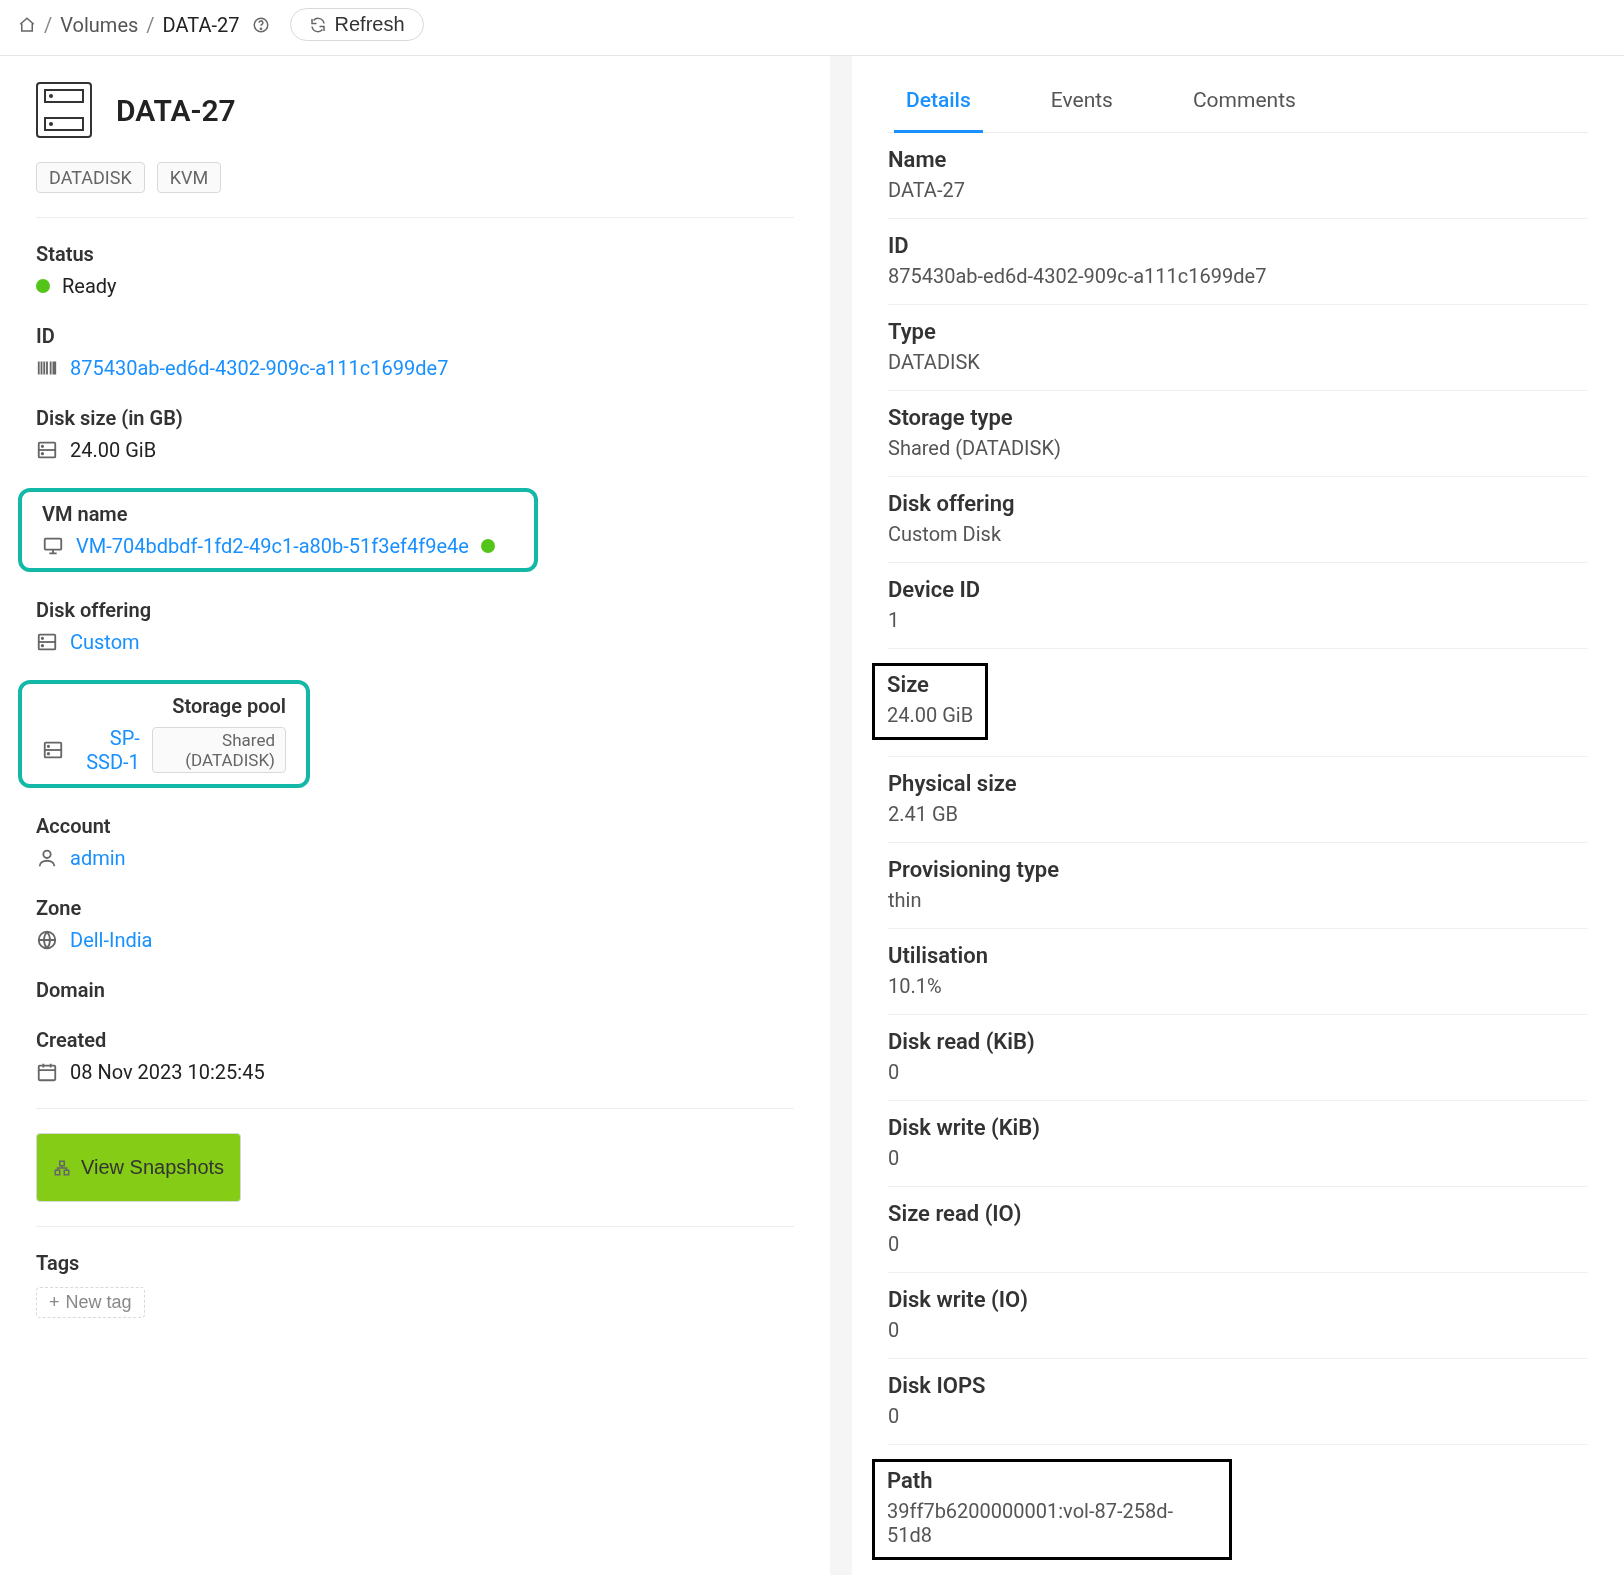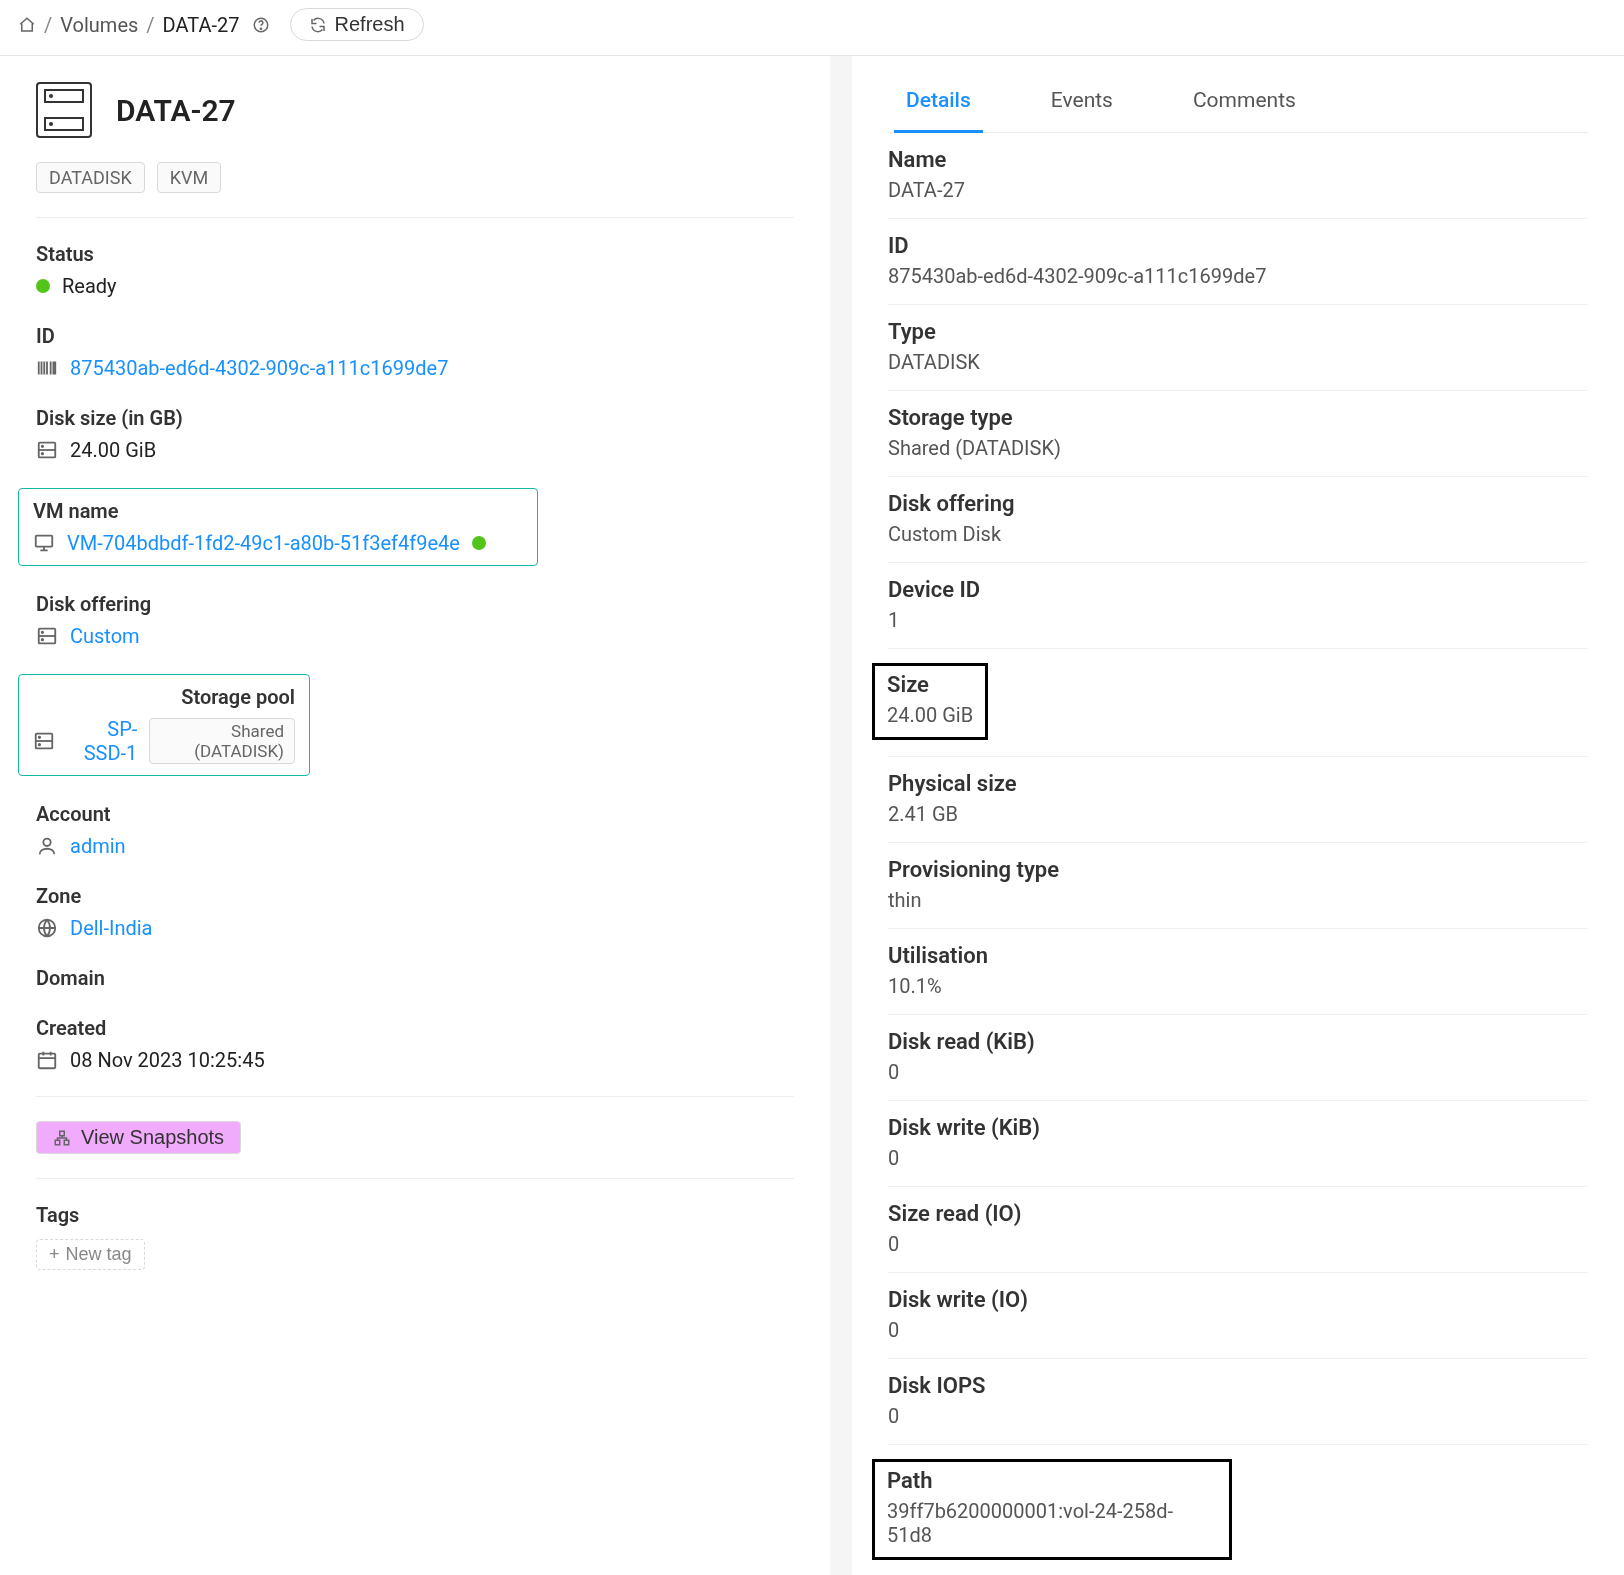--- a/index.html
+++ b/index.html
@@ -50,29 +50,29 @@
   .tag {
     font-size:18px; color:#666; border:1px solid #d9d9d9; border-radius:4px;
     padding:4px 12px; background:#fafafa;
   }
   .divider { border:none; border-top:1px solid #eee; margin:24px 0; }
   .label { font-size:20px; font-weight:600; color:#333; }
   .value-row { display:flex; align-items:center; gap:12px; margin-top:8px; font-size:20px; }
   .status-dot { width:14px; height:14px; border-radius:50%; background:#52c41a; display:inline-block; }
   .link { color:#1890ff; }
   .section { margin-top:26px; }
-  .boxed { border:1px solid #14b8a6; border-radius:4px; padding:10px 14px; margin-left:-18px; margin-right:-10px; }
+  .boxed { border:4px solid #14b8a6; border-radius:12px; padding:10px 20px; margin-left:-18px; margin-right:-10px; }
   .small-tag {
     font-size:17px; color:#666; border:1px solid #d9d9d9; border-radius:4px;
     padding:2px 10px; background:#fafafa;
   }
   .btn-outline {
     display:inline-flex; align-items:center; gap:10px;
-    border:1px solid #d9d9d9; border-radius:4px; padding:4px 16px;
-    font-size:20px; color:#333; background:#f0abfc;
+    border:1px solid #d9d9d9; border-radius:4px; padding:22px 16px;
+    font-size:20px; color:#333; background:#84cc16;
   }
   .newtag-btn {
     display:inline-flex; align-items:center; gap:6px;
     border:1px dashed #d9d9d9; border-radius:4px; padding:4px 12px;
     font-size:18px; color:#888; background:#fff;
   }
   
   .tabs { display:flex; gap:64px; border-bottom:1px solid #eee; padding:0 10px; }
   .tab { padding:18px 8px 20px 8px; font-size:21px; color:#555; position:relative; }
   .tab.active { color:#1890ff; font-weight:500; }
@@ -355,17 +355,17 @@
       <div class="detail-label">Disk write (IO)</div>
       <div class="detail-value">0</div>
     </div>
     <div class="detail-row">
       <div class="detail-label">Disk IOPS</div>
       <div class="detail-value">0</div>
     </div>
     <div class="detail-row" style="border-bottom:none;">
       <div class="detail-boxed-wide">
         <div class="detail-label">Path</div>
-        <div class="detail-value">39ff7b6200000001:vol-24-258d-51d8</div>
+        <div class="detail-value">39ff7b6200000001:vol-87-258d-51d8</div>
       </div>
     </div>
   </div>
 </div>
 
 </body></html>

